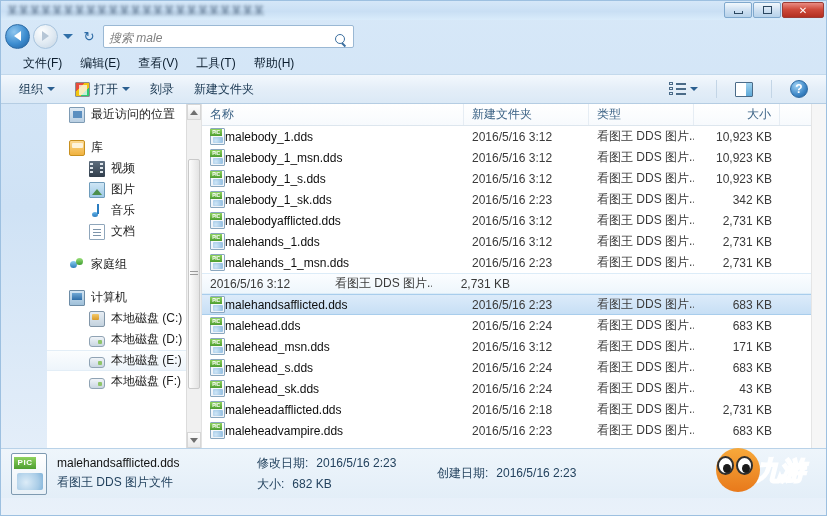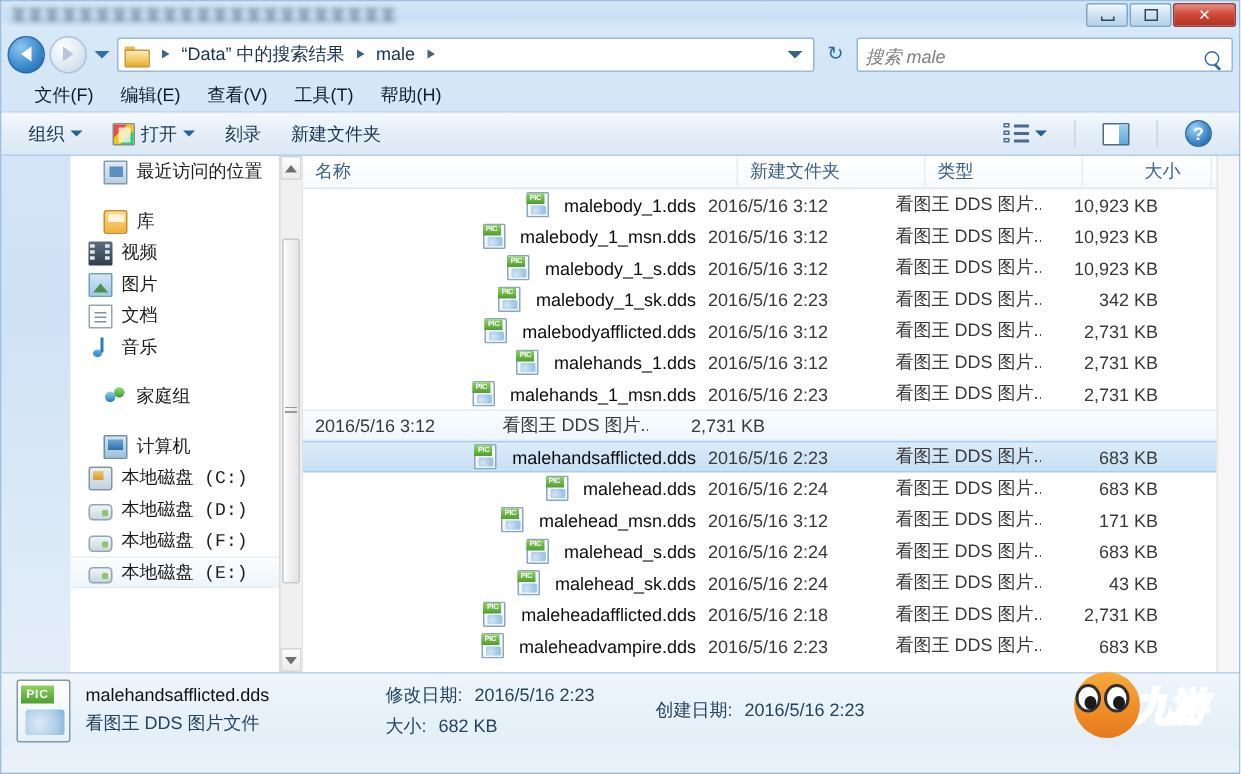--- a/index.html
+++ b/index.html
@@ -202,21 +202,21 @@
   .sidebar{
     width:155px;flex:none;background:#ffffff;position:relative;
     border-right:1px solid #e2e2e2;overflow:hidden;margin-left:46px;
   }
   .nav-list{ padding-top:0; }
   .nav-row{
     height:21px;display:flex;align-items:center;padding-left:16px;gap:6px;
     font-size:12px;color:#1c1c1c;white-space:nowrap;
   }
   .nav-row.top{ padding-left:22px; }
-  .nav-row.child{ padding-left:12px;font-family:Liberation Mono, monospace; }
+  .nav-row.child{ padding-left:42px; }
   .nav-row.sel{
     background:linear-gradient(180deg,#fbfdfe 0%,#eef5fb 100%);
     border-top:1px solid #e3eef7;border-bottom:1px solid #e3eef7;
   }
   .nav-gap{ height:12px; }
   .ico{ width:16px;height:16px;flex:none;position:relative; }
   .ico-recent{
     background:linear-gradient(180deg,#dfeaf4,#b9cfe2);border:1px solid #7e9bb4;border-radius:1px;
   }
   .ico-recent::after{
@@ -314,37 +314,37 @@
   .colhead{
     height:22px;display:flex;align-items:center;
     background:linear-gradient(180deg,#ffffff,#f7fafd);
     border-bottom:1px solid #dde6ee;
     font-size:12px;color:#3b6285;
   }
   .ch{
     padding-left:8px;border-right:1px solid #e6edf4;height:100%;display:flex;align-items:center;
     white-space:nowrap;
   }
-  .ch.name{ width:290px; }
+  .ch.name{ width:262px; }
   .ch.date{ width:125px; }
   .ch.type{ width:105px; }
-  .ch.size{ width:86px; justify-content:flex-end;padding-right:20px;text-align:right; }
+  .ch.size{ width:86px; justify-content:flex-end;padding-right:8px;text-align:right; }
   .rows{ position:relative; }
   .row{
     height:21px;display:flex;align-items:center;font-size:12px;color:#0d0d0d;
   }
   .row.hover{
     background:linear-gradient(180deg,#fbfdff 0%,#eef6fc 100%);
     border-top:1px solid #dcecf8;border-bottom:1px solid #dcecf8;
   }
   .row.selected{
     background:linear-gradient(180deg,#dcebfa 0%,#c7dff5 100%);
     border-top:1px solid #a8cdec;border-bottom:1px solid #a8cdec;
   }
-  .c-name{ width:262px;display:flex;align-items:center;gap:10px;padding-left:8px;white-space:nowrap;overflow:hidden;justify-content:flex-end; }
+  .c-name{ width:262px;display:flex;align-items:center;gap:0;padding-left:8px;white-space:nowrap;overflow:hidden; }
   .c-date{ width:125px;padding-left:8px;color:#3a3a3a;white-space:nowrap; }
   .c-type{ width:105px;padding-left:8px;color:#3a3a3a;white-space:nowrap;overflow:hidden; }
   .c-size{ width:86px;text-align:right;padding-right:8px;color:#3a3a3a;white-space:nowrap; }
   .picico{
     width:15px;height:17px;flex:none;position:relative;
     background:linear-gradient(180deg,#ffffff 0%,#eef3f8 100%);
     border:1px solid #8aa7bf;border-radius:1px;
   }
   .picico::before{
     content:"PIC";position:absolute;left:-1px;top:0px;width:12px;height:7px;
@@ -441,31 +441,20 @@
     <div class="navbtn back">
         <span class="arrow-l"></span>
       </div>
     <div class="navbtn fwd">
         <span class="arrow-r"></span>
       </div>
     <div class="histdrop">
         <span class="caret-dn"></span>
       </div>
 
-    <div class="crumbbox">
-      <span class="folder-ico"></span>
-      <span class="crumb-sep"></span>
-      <span class="crumb">“Data” 中的搜索结果</span>
-      <span class="crumb-sep"></span>
-      <span class="crumb">male</span>
-      <span class="crumb-sep"></span>
-      <span class="crumb-drop">
-          <span class="caret-dn"></span>
-        </span>
-    </div>
 
     <div class="refreshbtn">↻</div>
 
     <div class="searchbox">
       <span class="ph">搜索 male</span>
       <span class="srch-ico"></span>
     </div>
   </div>
 
   <div class="menubar">
@@ -528,26 +517,26 @@
         </div>
         <div class="nav-row child">
           <span class="ico ico-video"></span>
           <span>视频</span>
         </div>
         <div class="nav-row child">
           <span class="ico ico-pic"></span>
           <span>图片</span>
         </div>
         <div class="nav-row child">
+          <span class="ico ico-music"></span>
+          <span>音乐</span>
+        </div>
+        <div class="nav-row child">
           <span class="ico ico-doc"></span>
           <span>文档</span>
-        </div>
-        <div class="nav-row child">
-          <span class="ico ico-music"></span>
-          <span>音乐</span>
         </div>
         <div class="nav-gap"></div>
 
         <div class="nav-row top">
           <span class="ico ico-home"></span>
           <span>家庭组</span>
         </div>
         <div class="nav-gap"></div>
 
         <div class="nav-row top">
@@ -555,27 +544,27 @@
           <span>计算机</span>
         </div>
         <div class="nav-row child">
           <span class="ico ico-drvc"></span>
           <span>本地磁盘 (C:)</span>
         </div>
         <div class="nav-row child">
           <span class="ico ico-drv"></span>
           <span>本地磁盘 (D:)</span>
         </div>
+        <div class="nav-row child sel">
+          <span class="ico ico-drv"></span>
+          <span>本地磁盘 (E:)</span>
+        </div>
         <div class="nav-row child">
           <span class="ico ico-drv"></span>
           <span>本地磁盘 (F:)</span>
-        </div>
-        <div class="nav-row child sel">
-          <span class="ico ico-drv"></span>
-          <span>本地磁盘 (E:)</span>
         </div>
       </div>
 
       <div class="side-scroll">
         <div class="ss-arrow">
             <span class="tri-up"></span>
           </div>
         <div class="ss-thumb">
             <span class="ss-grip"></span>
           </div>

